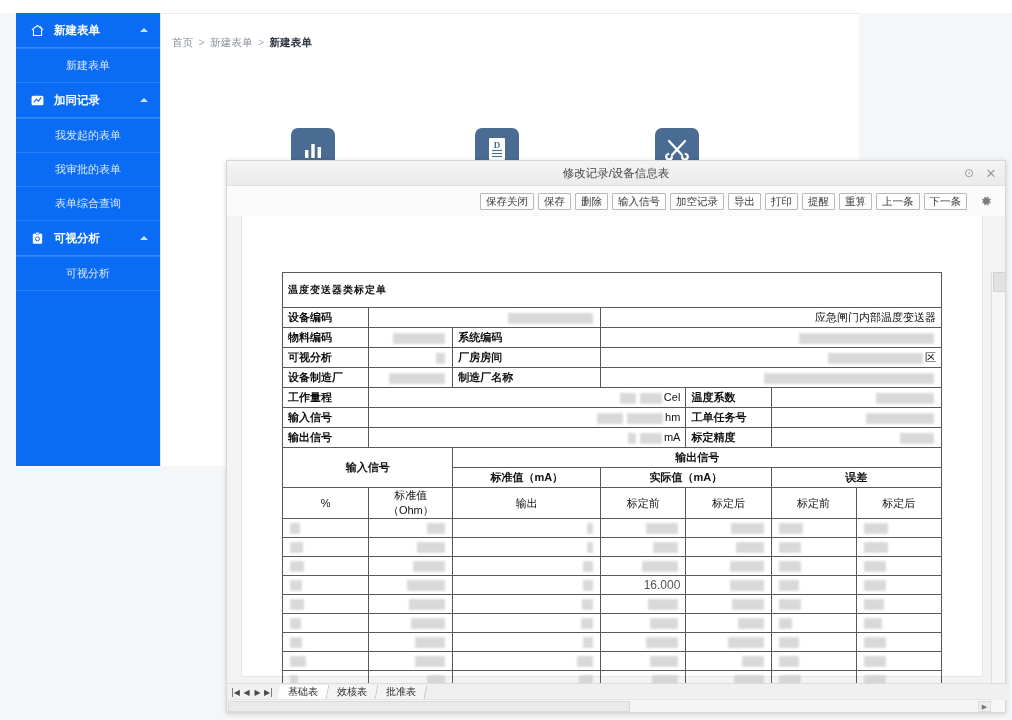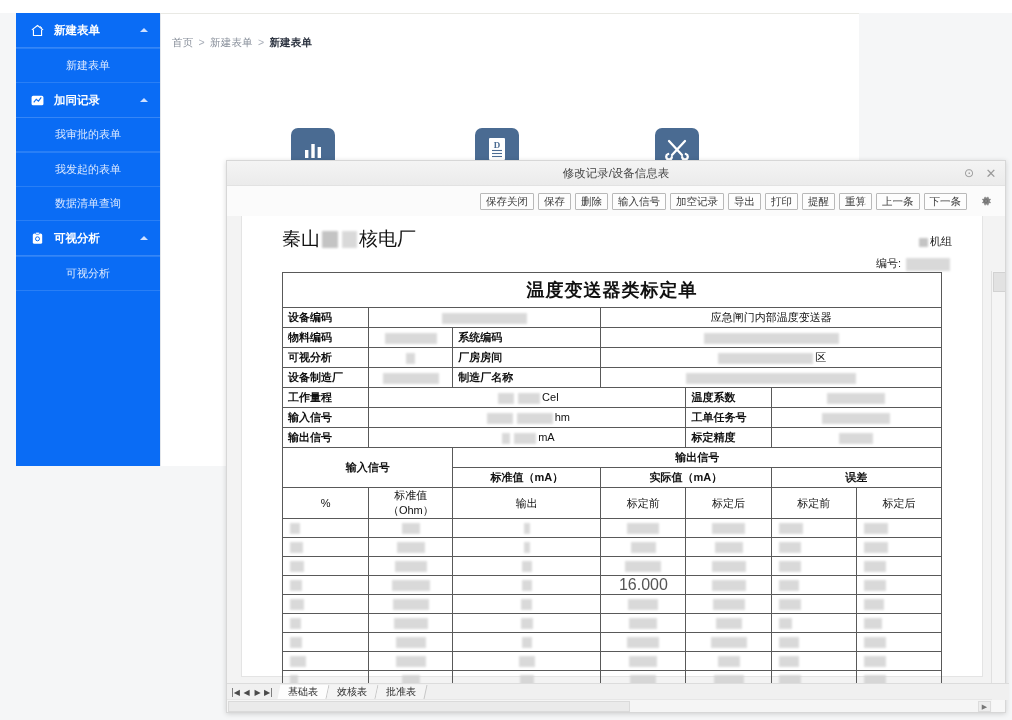--- a/index.html
+++ b/index.html
@@ -132,23 +132,23 @@
   
   #form-table{
     position:absolute;left:40px;top:56px;width:660px;
     border-collapse:collapse;table-layout:fixed;
   }
   #form-table td{
     border:1px solid #595959;font-size:11px;color:#111;
     height:19px;padding:0 5px;vertical-align:middle;
   }
   #form-table td.lbl{font-weight:bold;background:#fff;}
-  #form-table td.ctr{text-align:center;}
+  #form-table td.ctr{text-align:right;}
   #form-table td.title-cell{
-    text-align:center;font-size:18px;font-weight:bold;height:34px;letter-spacing:1px;
+    font-size:10px;font-weight:bold;height:34px;letter-spacing:1px;
   }
   #form-table td.hdr{text-align:center;font-weight:bold;}
   #form-table td.colh{text-align:center;}
   #form-table td.data{height:18px;}
 
   
   #tabbar{
     position:absolute;left:0;bottom:12px;width:778px;height:16px;
     background:#f0f0f0;border-top:1px solid #dcdcdc;
     display:flex;align-items:center;padding-left:4px;
@@ -210,28 +210,28 @@
     <div class="menu-group-header">
       <span class="gicon">
         <svg width="15" height="15" viewBox="0 0 24 24">
           <rect x="2.5" y="4.5" width="19" height="15" rx="2.5" fill="#ffffff"></rect>
           <polyline points="6,15 10,10 13.5,13 18,7" fill="none" stroke="#0a6cf5" stroke-width="1.8"></polyline>
         </svg>
       </span>
       <span>加同记录</span>
       <i class="caret"></i>
     </div>
+    <div class="menu-sub first">
+      <span>我发起的表单</span>
+    </div>
     <div class="menu-sub">
       <span>我审批的表单</span>
     </div>
-    <div class="menu-sub first">
-      <span>我发起的表单</span>
-    </div>
     <div class="menu-sub">
-      <span>数据清单查询</span>
+      <span>表单综合查询</span>
     </div>
 
     <div class="menu-group-header">
       <span class="gicon">
         <svg width="15" height="15" viewBox="0 0 24 24">
           <rect x="4.5" y="4" width="15" height="16.5" rx="2.5" fill="#ffffff"></rect>
           <rect x="9" y="2" width="6" height="3.4" rx="1.4" fill="#ffffff" stroke="#0a6cf5" stroke-width="1"></rect>
           <circle cx="12" cy="12.5" r="3.2" fill="none" stroke="#0a6cf5" stroke-width="1.6"></circle>
         </svg>
       </span>
@@ -309,32 +309,20 @@
       <svg width="14" height="14" viewBox="0 0 24 24" fill="#707070">
         <path d="M12 8.4a3.6 3.6 0 1 0 0 7.2 3.6 3.6 0 0 0 0-7.2zm0 5.6a2 2 0 1 1 0-4 2 2 0 0 1 0 4z"></path>
         <path d="M20.3 13.6l-1.7-.3a6.8 6.8 0 0 0 0-2.6l1.7-.3-.6-2.3-1.7.5a6.9 6.9 0 0 0-1.8-1.8l.5-1.7-2.3-.6-.3 1.7a6.8 6.8 0 0 0-2.6 0l-.3-1.7-2.3.6.5 1.7a6.9 6.9 0 0 0-1.8 1.8l-1.7-.5-.6 2.3 1.7.3a6.8 6.8 0 0 0 0 2.6l-1.7.3.6 2.3 1.7-.5a6.9 6.9 0 0 0 1.8 1.8l-.5 1.7 2.3.6.3-1.7a6.8 6.8 0 0 0 2.6 0l.3 1.7 2.3-.6-.5-1.7a6.9 6.9 0 0 0 1.8-1.8l1.7.5z" opacity=".85"></path>
       </svg>
     </span>
   </div>
 
   <div id="sheet-area">
     <div id="sheet-paper">
 
-      <div id="doc-head">
-        <div id="plant-name">
-          <span>秦山</span><span class="redact dark" style="width:16px;height:17px;"></span><span class="redact" style="width:15px;height:17px;"></span><span>核电厂</span>
-        </div>
-        <div id="unit-label">
-          <span class="redact dark" style="width:9px;height:9px;"></span><span>机组</span>
-        </div>
-        <div id="doc-no">
-          <span>编号:</span>
-          <span class="redact tall" style="width:44px;"></span>
-        </div>
-      </div>
 
       <table id="form-table">
         <colgroup>
           <col style="width:77px">
             <col style="width:75px">
             <col style="width:132px">
           <col style="width:76px">
             <col style="width:76px">
             <col style="width:76px">
             <col style="width:76px">
@@ -435,21 +423,21 @@
             <td class="data ctr"><span class="redact" style="width:10px"></span></td>
             <td class="data ctr"><span class="redact" style="width:36px"></span></td>
             <td class="data ctr"><span class="redact" style="width:34px"></span></td>
             <td class="data"><span class="redact" style="width:22px"></span></td>
             <td class="data"><span class="redact" style="width:22px"></span></td>
           </tr>
           <tr>
             <td class="data"><span class="redact" style="width:12px"></span></td>
             <td class="data ctr"><span class="redact" style="width:38px"></span></td>
             <td class="data ctr"><span class="redact" style="width:10px"></span></td>
-            <td class="data ctr" style="font-size:16px;color:#555">16.000</td>
+            <td class="data ctr" style="font-size:12px;color:#555">16.000</td>
             <td class="data ctr"><span class="redact" style="width:34px"></span></td>
             <td class="data"><span class="redact" style="width:20px"></span></td>
             <td class="data"><span class="redact" style="width:22px"></span></td>
           </tr>
           <tr>
             <td class="data"><span class="redact" style="width:14px"></span></td>
             <td class="data ctr"><span class="redact" style="width:36px"></span></td>
             <td class="data ctr"><span class="redact" style="width:11px"></span></td>
             <td class="data ctr"><span class="redact" style="width:30px"></span></td>
             <td class="data ctr"><span class="redact" style="width:32px"></span></td>

